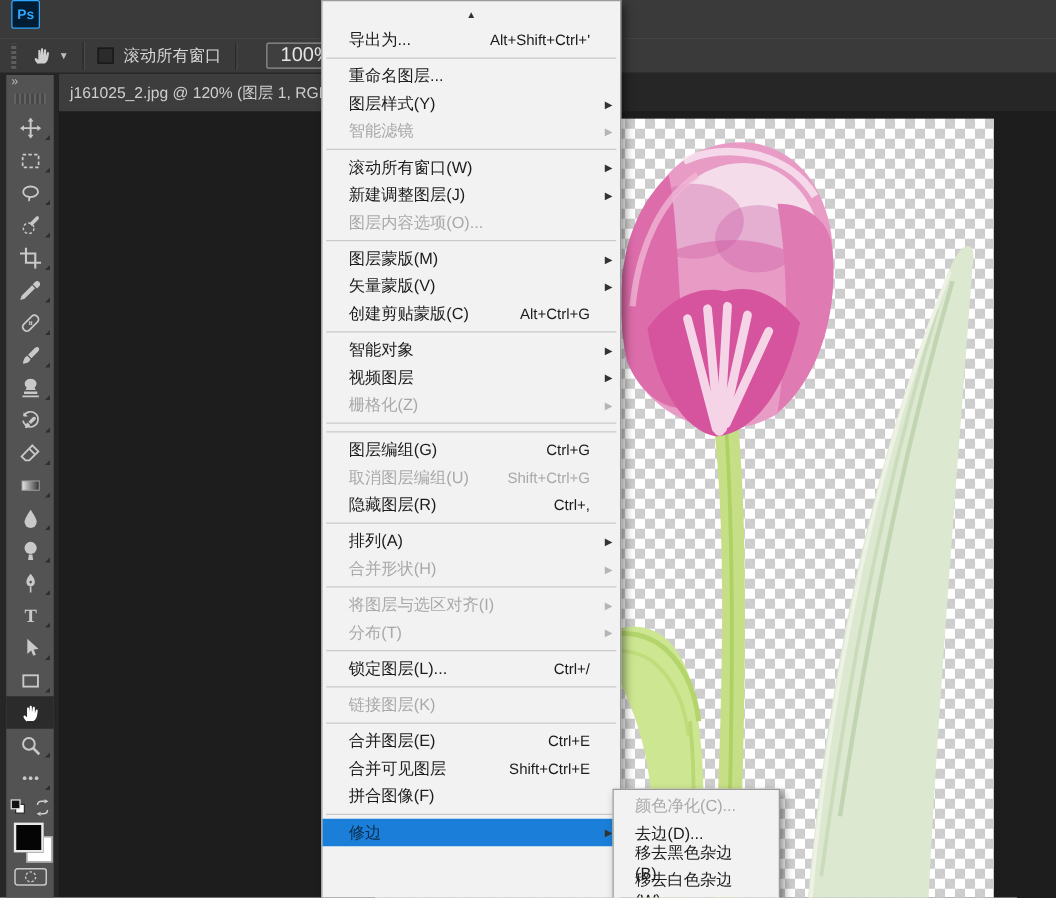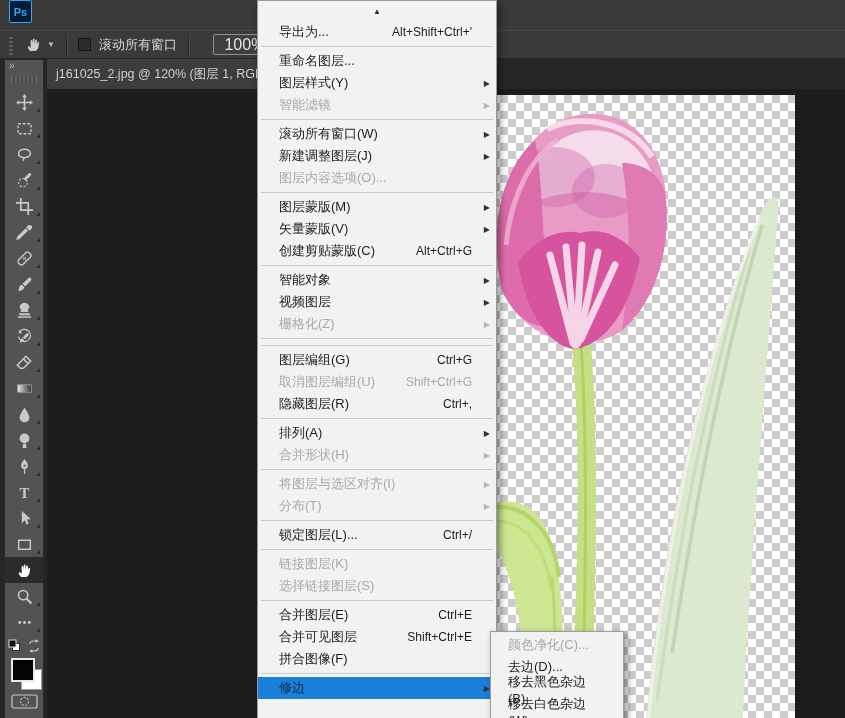--- a/index.html
+++ b/index.html
@@ -435,26 +435,20 @@
         <span class="mi-short">Ctrl+/</span>
         <span class="mi-arrow"></span>
       </div>
       <div class="menu-sep"></div>
       <div class="menu-item disabled">
         <span class="mi-label">链接图层(K)</span>
         <span class="mi-fill"></span>
         <span class="mi-short"></span>
         <span class="mi-arrow"></span>
       </div>
-      <div class="menu-item disabled">
-        <span class="mi-label">选择链接图层(S)</span>
-        <span class="mi-fill"></span>
-        <span class="mi-short"></span>
-        <span class="mi-arrow"></span>
-      </div>
       <div class="menu-sep"></div>
       <div class="menu-item">
         <span class="mi-label">合并图层(E)</span>
         <span class="mi-fill"></span>
         <span class="mi-short">Ctrl+E</span>
         <span class="mi-arrow"></span>
       </div>
       <div class="menu-item">
         <span class="mi-label">合并可见图层</span>
         <span class="mi-fill"></span>

